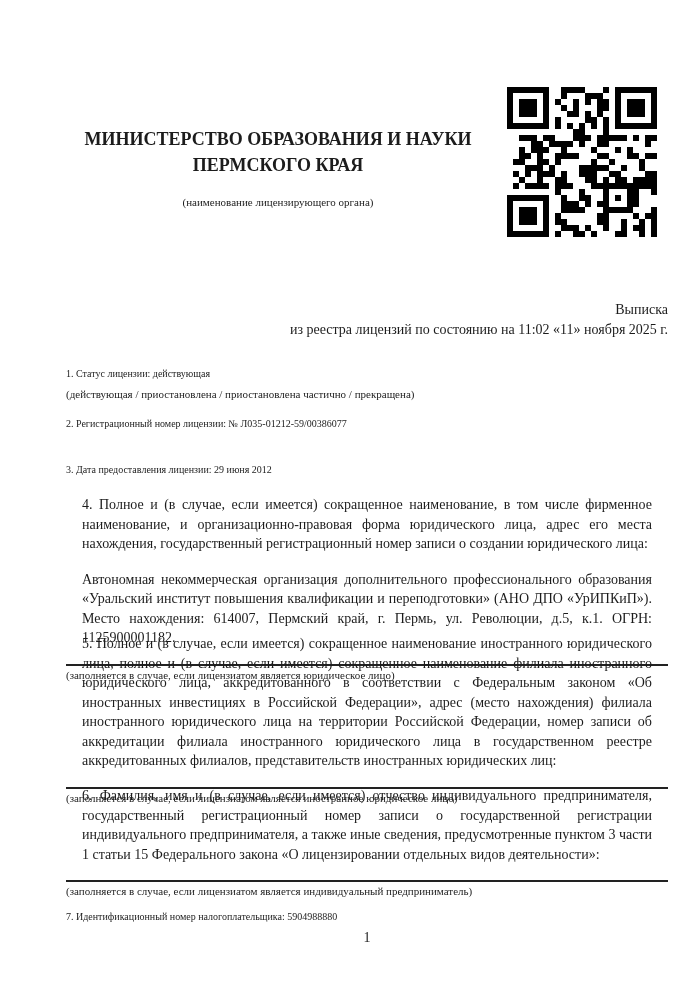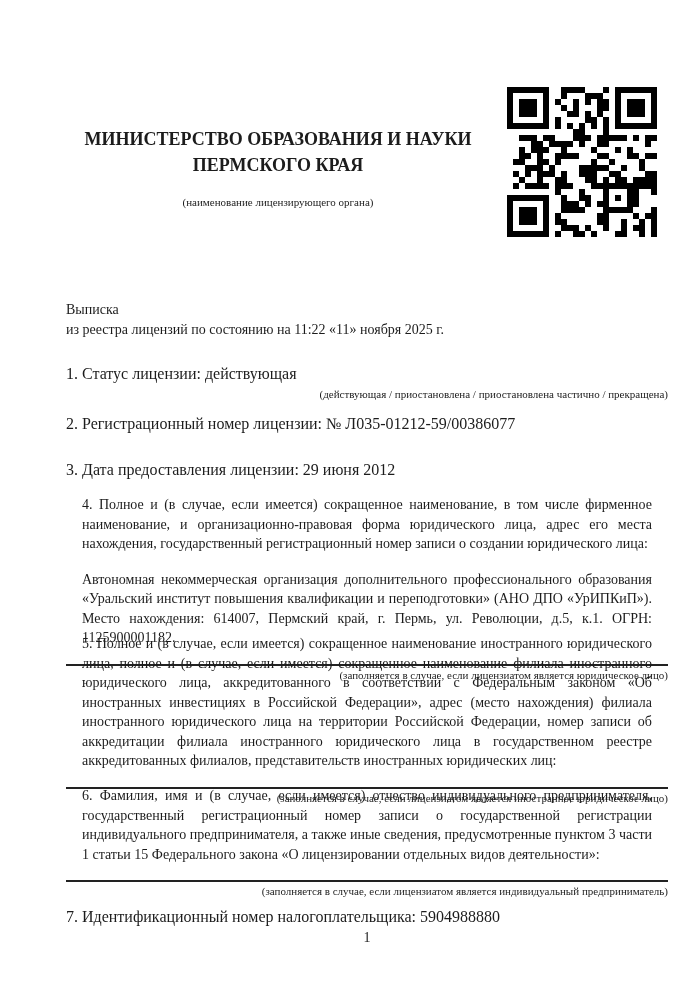--- a/index.html
+++ b/index.html
@@ -13,26 +13,26 @@
   }
   .ministry{
     position:absolute;left:66px;top:126px;width:424px;
     text-align:center;
   }
   .ministry-name{font-weight:bold;font-size:18px;line-height:26px;white-space:nowrap;}
   .ministry-caption{font-size:11px;line-height:14px;margin-top:17px;}
   .qr{position:absolute;left:504px;top:84px;width:156px;height:156px;}
   .doc-title{
     position:absolute;left:66px;right:32px;top:300px;
-    text-align:left;font-size:14px;line-height:20px;
+    text-align:right;font-size:14px;line-height:20px;
   }
   .abs{position:absolute;left:66px;right:32px;}
-  .field-line{font-size:16px;line-height:20px;}
+  .field-line{font-size:10px;line-height:20px;}
   .para{font-size:14px;line-height:19.5px;text-align:justify;margin:16px;}
-  .note{font-size:11px;line-height:15px;text-align:right;margin:2px 0 0 0;}
+  .note{font-size:11px;line-height:15px;text-align:left;margin:2px 0 0 0;}
   .rule{border:none;border-top:2px solid #222222;margin:2px 0 0 0;height:0;}
   .rule-spaced{margin-top:16px;}
   .page-number{position:absolute;left:66px;right:32px;top:928px;text-align:center;font-size:14px;line-height:20px;}
 </style>
 </head>
 <body>
 
 <div class="page">
 
   <div class="ministry">
@@ -344,21 +344,21 @@
         <rect x="75" y="147" width="6" height="6" fill="#000000"></rect>
         <rect x="87" y="147" width="6" height="6" fill="#000000"></rect>
         <rect x="111" y="147" width="6" height="6" fill="#000000"></rect>
         <rect x="117" y="147" width="6" height="6" fill="#000000"></rect>
         <rect x="135" y="147" width="6" height="6" fill="#000000"></rect>
         <rect x="147" y="147" width="6" height="6" fill="#000000"></rect>
       </svg></div>
 
   <div class="doc-title">
     <div>Выписка</div>
-    <div>из реестра лицензий по состоянию на 11:22 «11» ноября 2025 г.</div>
+    <div>из реестра лицензий по состоянию на 11:02 «11» ноября 2025 г.</div>
   </div>
 
   <div class="abs field-line" style="top:364px">1. Статус лицензии: действующая</div>
   <div class="abs note" style="top:385px">(действующая / приостановлена / приостановлена частично / прекращена)</div>
 
   <div class="abs field-line" style="top:414px">2. Регистрационный номер лицензии: № Л035-01212-59/00386077</div>
 
   <div class="abs field-line" style="top:460px">3. Дата предоставления лицензии: 29 июня 2012</div>
 
   <div class="abs" style="top:479px">

